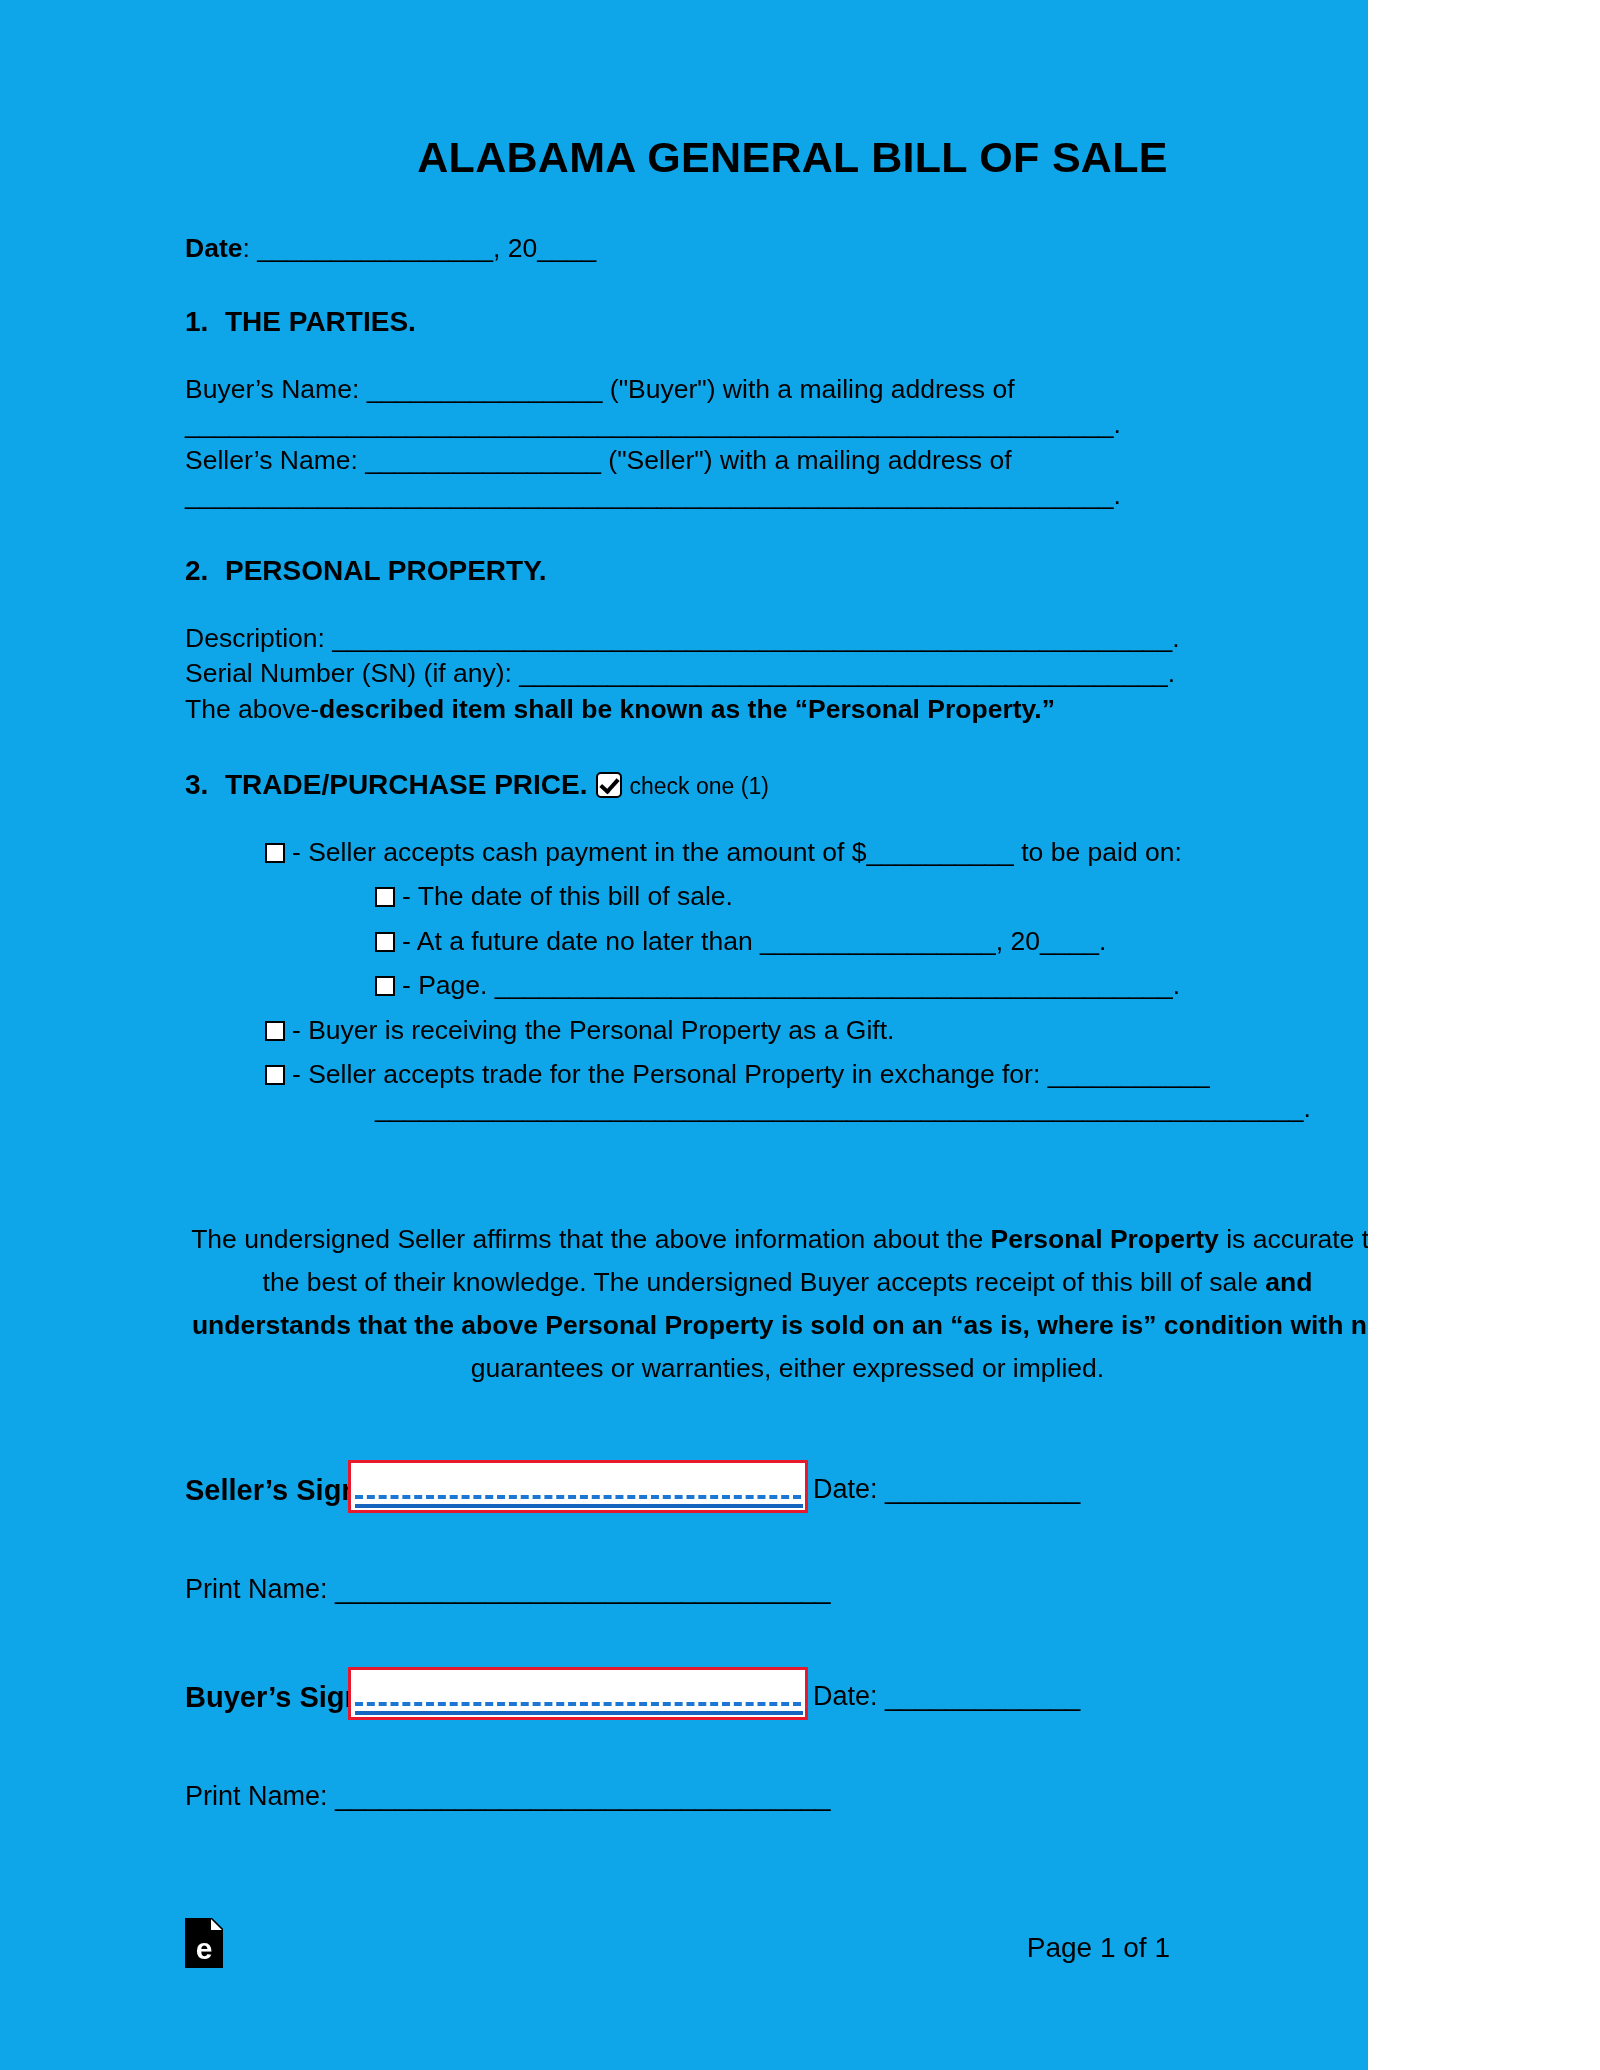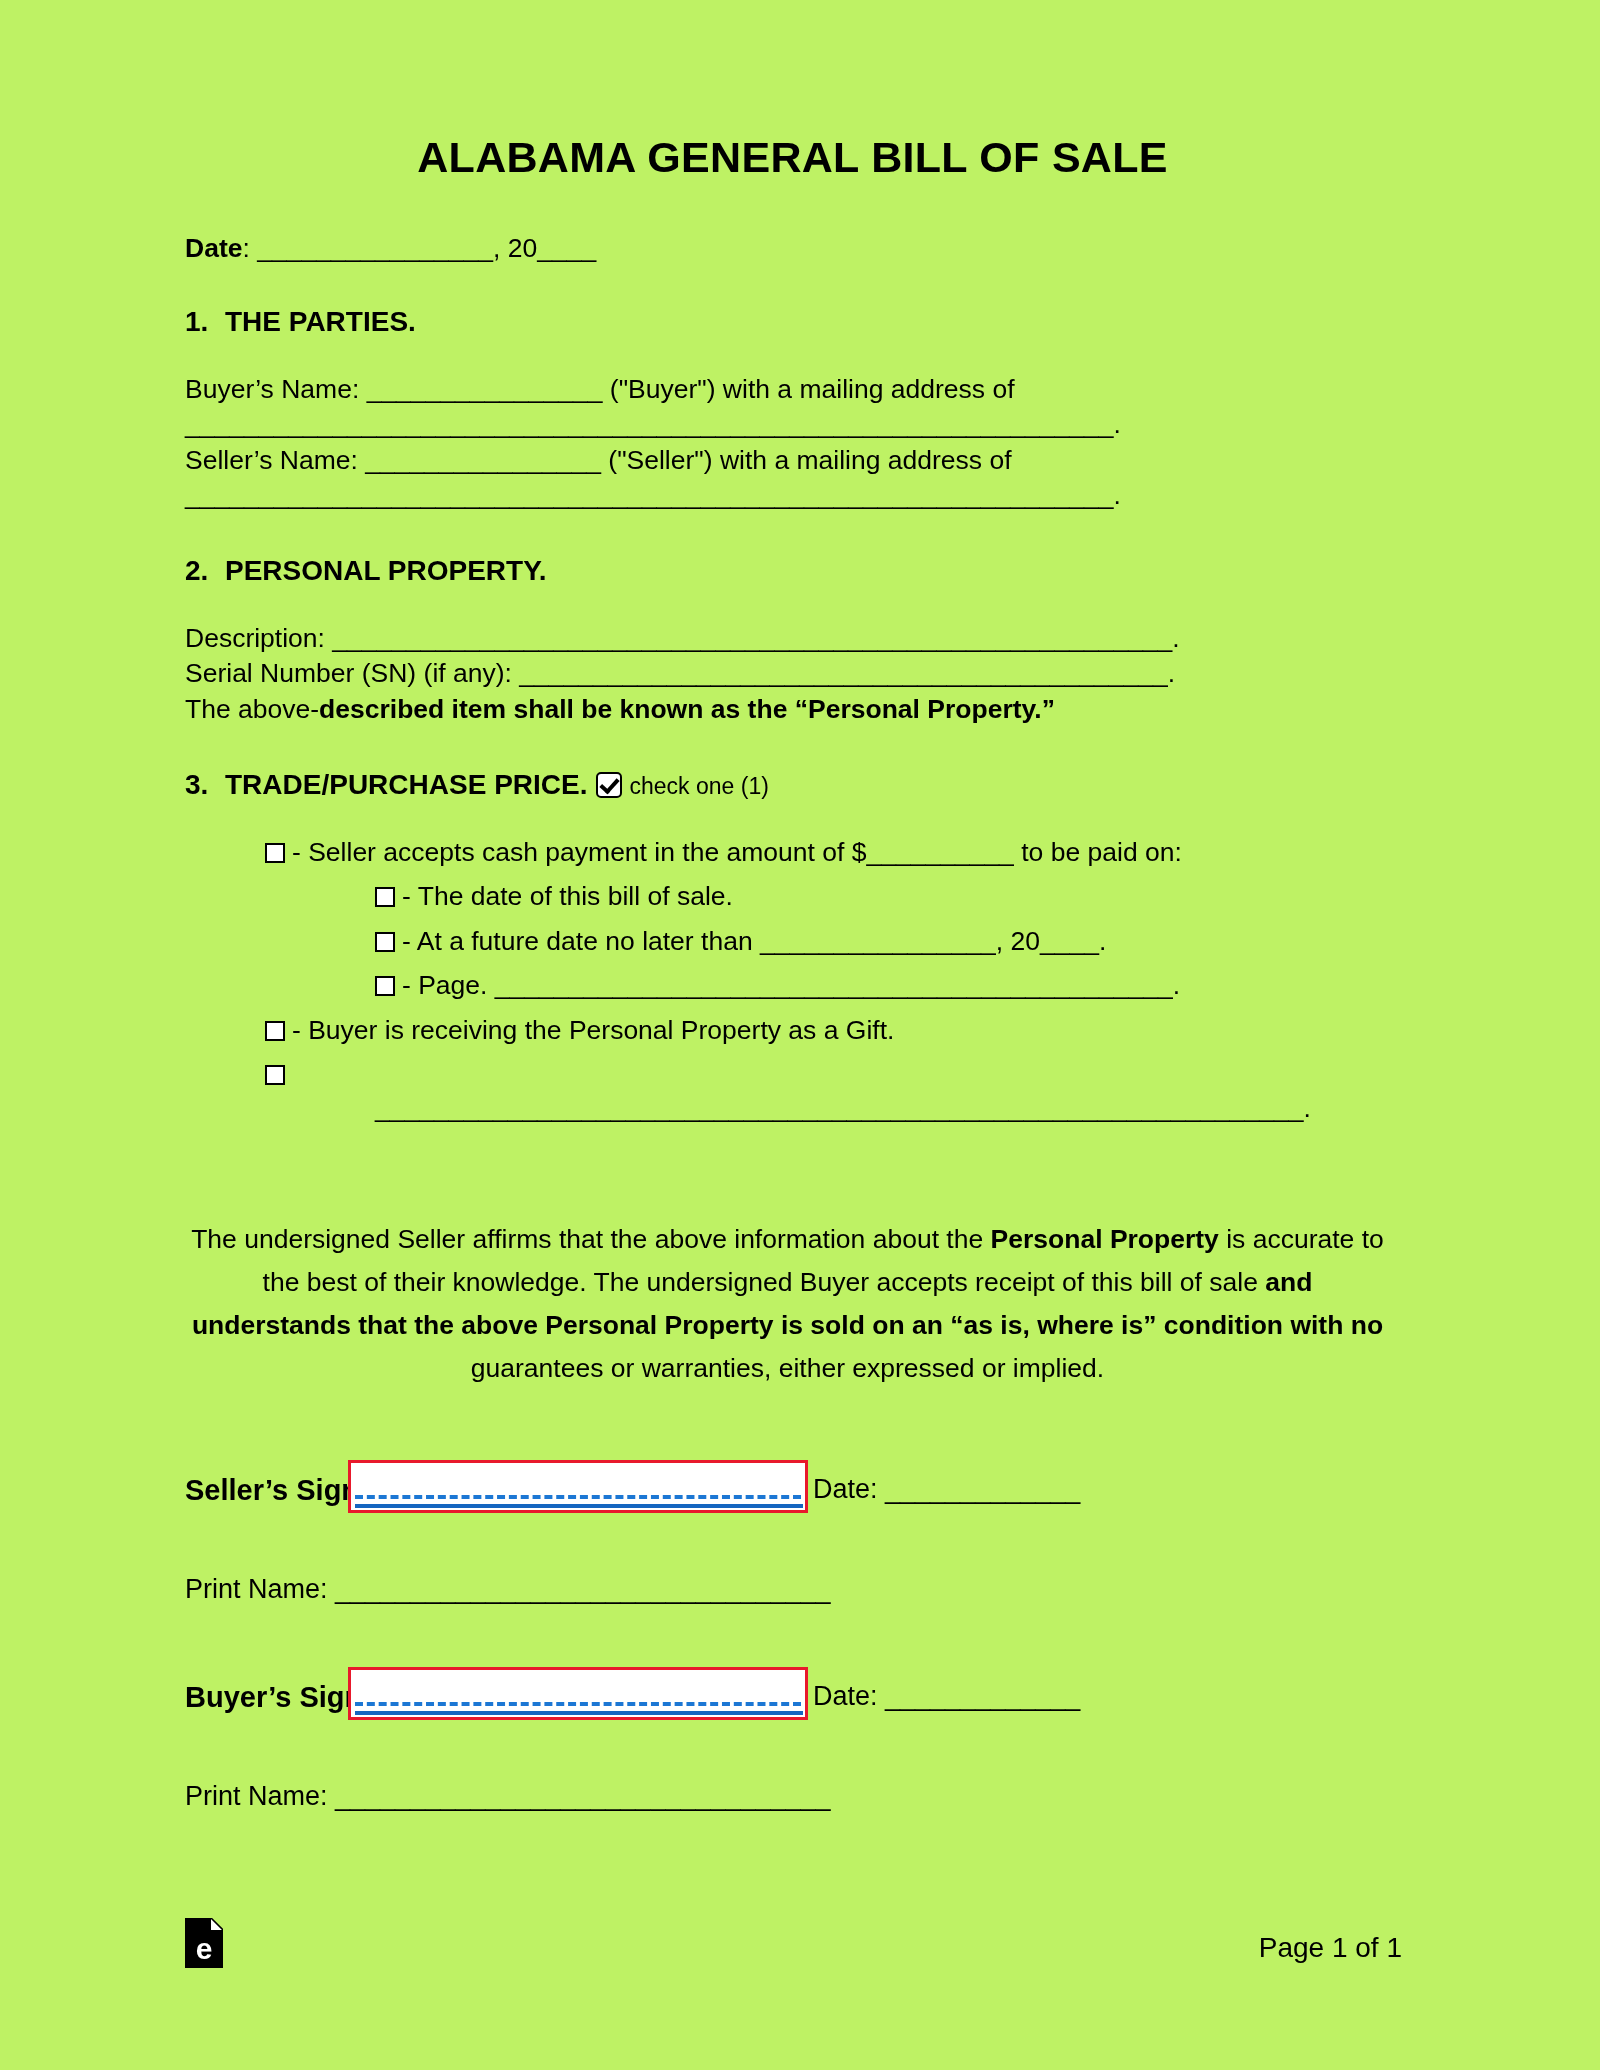--- a/index.html
+++ b/index.html
@@ -6,23 +6,23 @@
     margin: 0;
     padding: 0;
     background: #ffffff;
   }
   body {
     font-family: "Liberation Sans", sans-serif;
     color: #000000;
   }
   .page {
     position: relative;
-    width: 1600px;
+    width: 1368px;
     height: 2070px;
-    background: #bef264;
+    background: #0ea5e9;
     box-sizing: border-box;
     padding: 8px;
     overflow: hidden;
   }
   .content {
     position: absolute;
     left: 185px;
     top: 0;
     width: 1215px;
   }
@@ -255,21 +255,21 @@
       <div class="gap-10"></div>
       <div class="opt-row indent-2">
         <span class="cbox"></span><span>- Page. ______________________________________________.</span>
       </div>
       <div class="gap-10"></div>
       <div class="opt-row indent-1">
         <span class="cbox"></span><span>- Buyer is receiving the Personal Property as a Gift.</span>
       </div>
       <div class="gap-10"></div>
       <div class="opt-row indent-1">
-        <span class="cbox"></span>
+        <span class="cbox"></span><span>- Seller accepts trade for the Personal Property in exchange for: ___________</span>
       </div>
       <div class="opt-row indent-2">_______________________________________________________________.</div>
     </div>
 
     <div class="gap-42"></div>
 
 
     <div class="gap-50"></div>
 
     <div class="disclosure">

